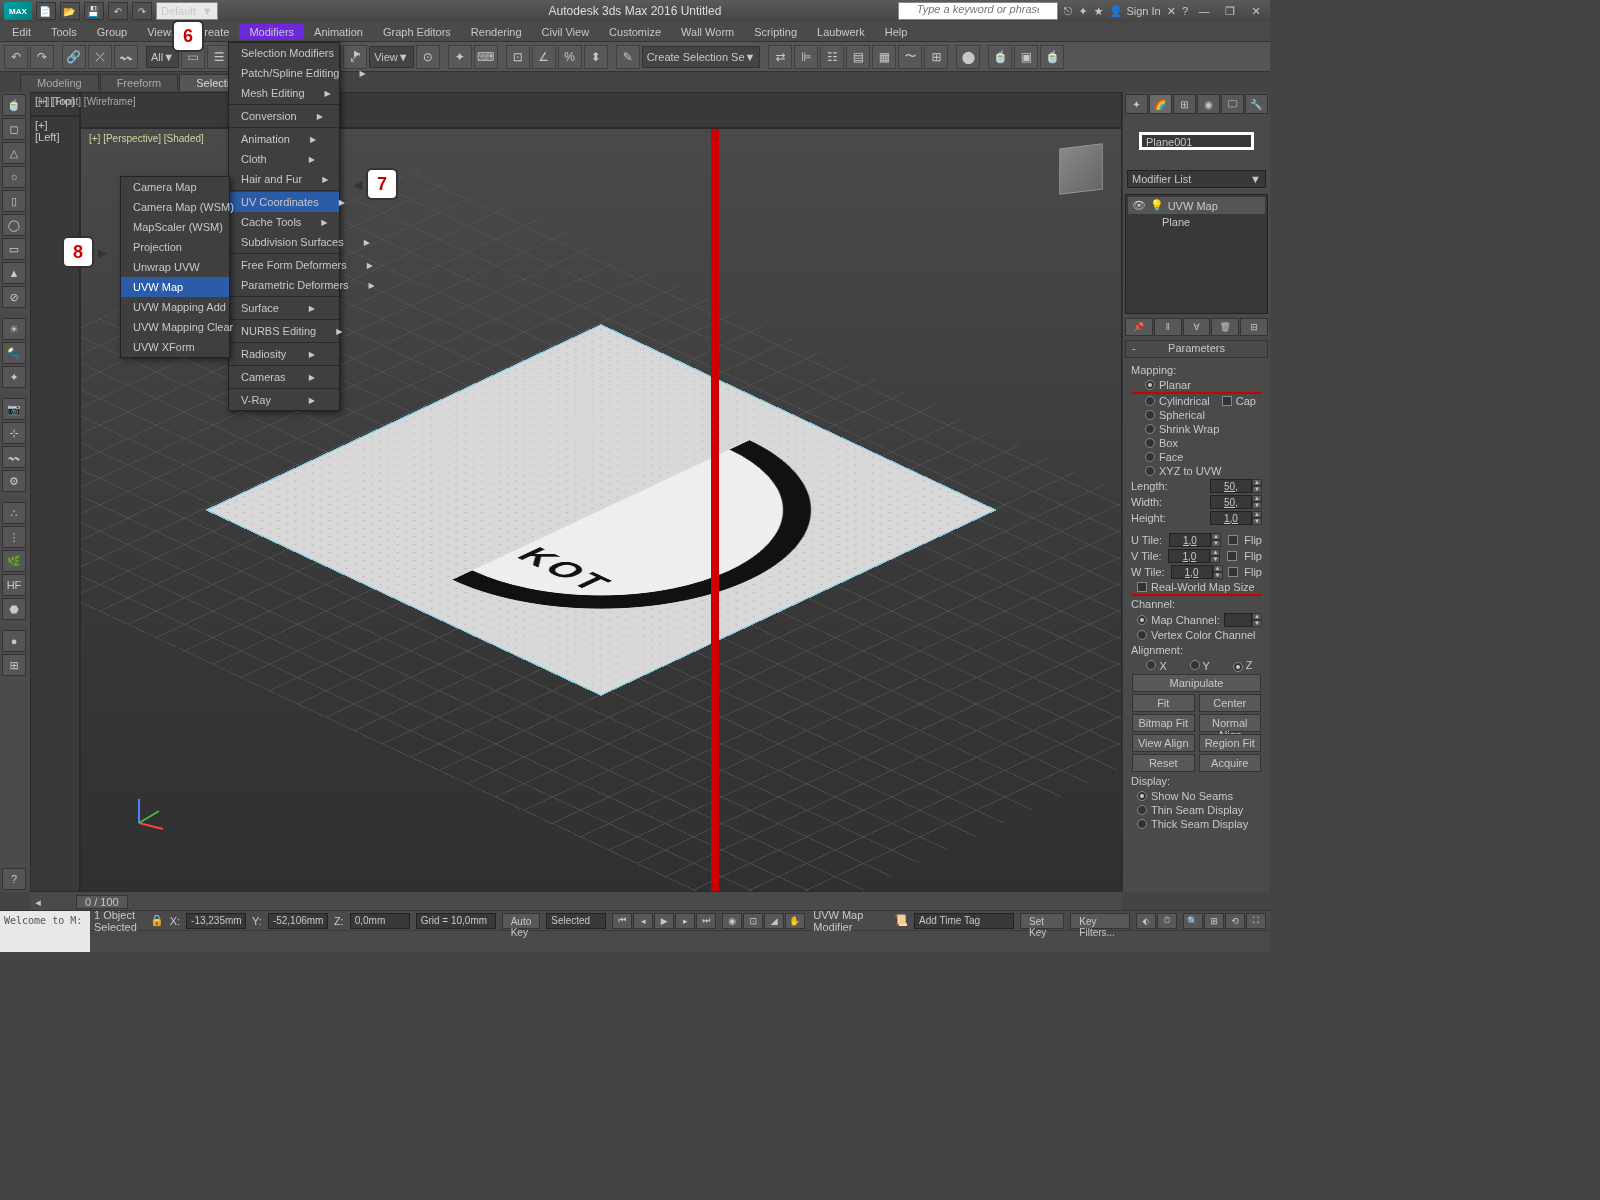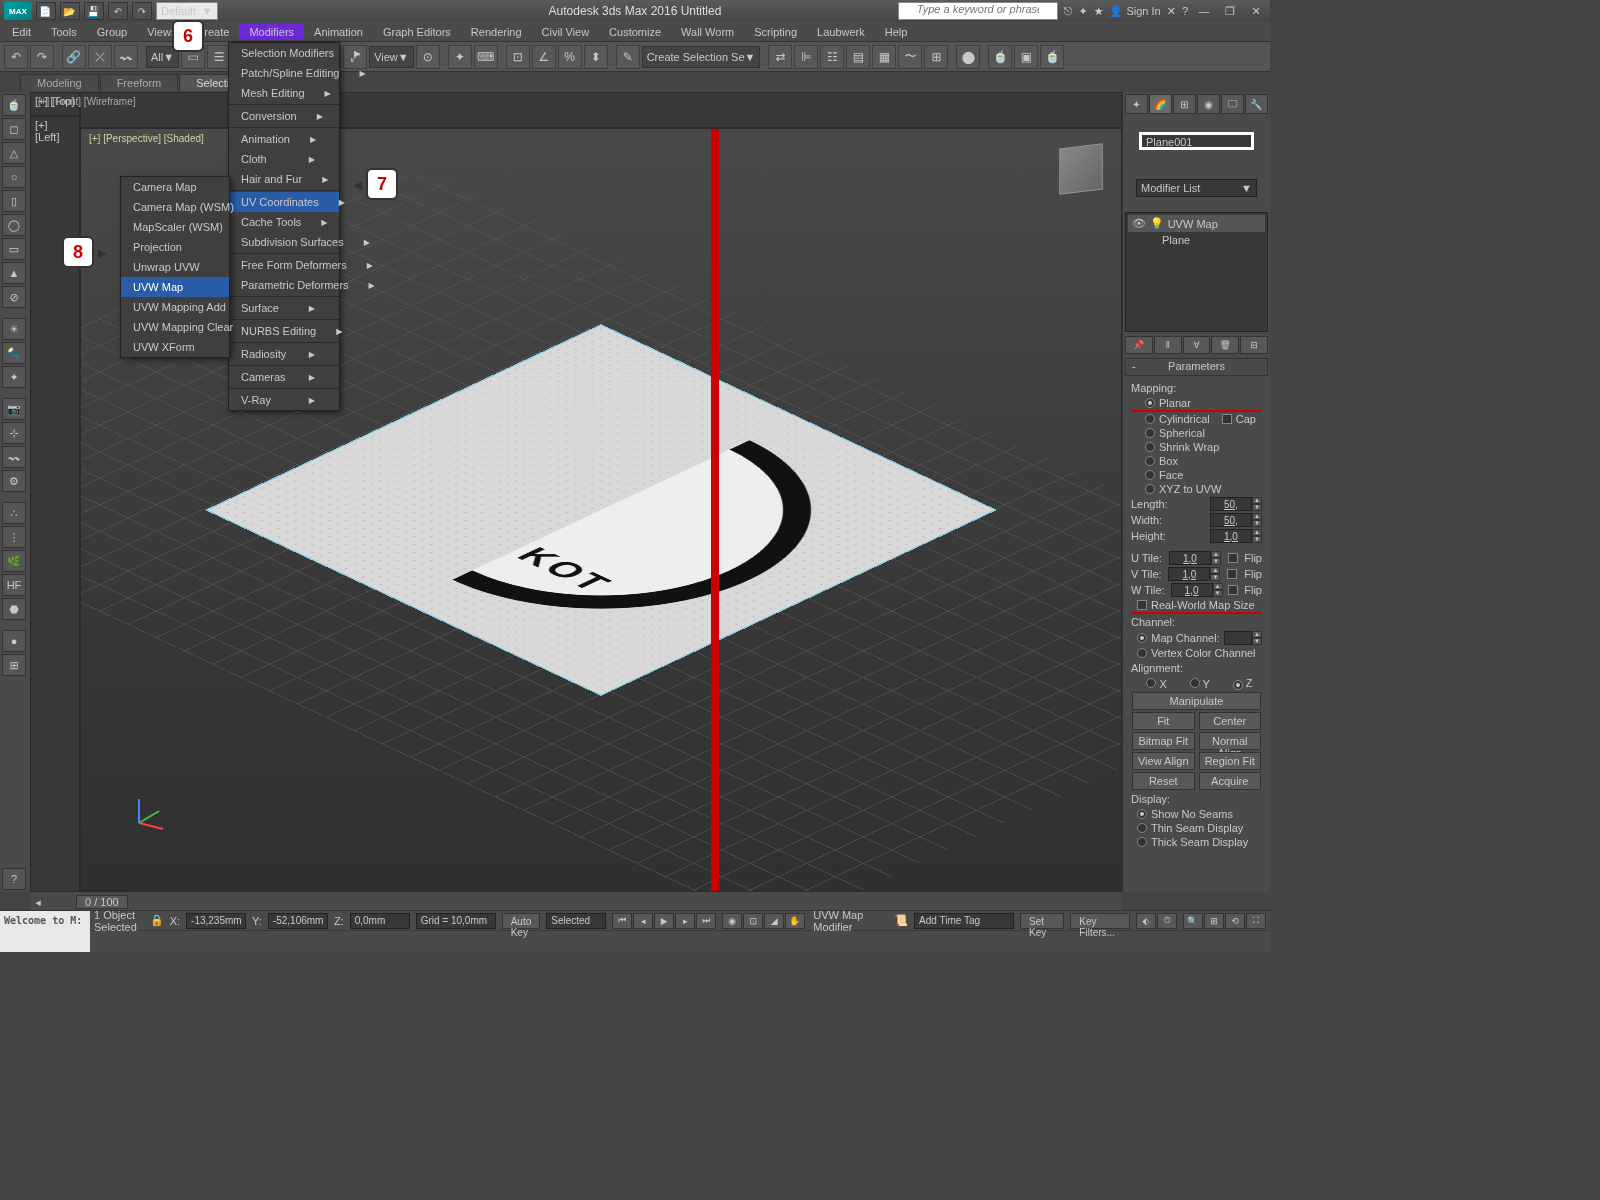--- a/index.html
+++ b/index.html
@@ -48,21 +48,21 @@
 .dd-sep { height:1px; background:#2a2a2a; margin:1px 0; }
 .submenu { position:absolute; background:#3f3f3f; border:1px solid #222; box-shadow:2px 2px 6px rgba(0,0,0,0.5); z-index:101; }
 .callout { position:absolute; width:32px; height:32px; background:#fff; border:2px solid #333; border-radius:6px; display:flex; align-items:center; justify-content:center; font-size:18px; font-weight:bold; color:#c00; z-index:200; }
 .callout.arrow-r::after { content:'▸'; position:absolute; right:-14px; color:#333; font-size:16px; }
 .callout.arrow-l::before { content:'◂'; position:absolute; left:-14px; color:#333; font-size:16px; }
 .right-panel { width:148px; background:#4a4a4a; display:flex; flex-direction:column; border-left:1px solid #333; }
 .cmd-tabs { height:24px; display:flex; padding:2px; gap:1px; }
 .cmd-tab { flex:1; height:20px; background:#585858; border:1px solid #333; display:flex; align-items:center; justify-content:center; font-size:10px; }
 .cmd-tab.active { background:#6a6a6a; }
 .obj-name { height:18px; background:#383838; border:3px solid #ffffff; margin:16px; padding:1px 4px; }
-.mod-list-dd { height:18px; background:#383838; border:1px solid #222; margin:13px; padding:1px 4px; display:flex; justify-content:space-between; align-items:center; }
+.mod-list-dd { height:18px; background:#383838; border:1px solid #222; margin:4px; padding:1px 4px; display:flex; justify-content:space-between; align-items:center; }
 .mod-stack { height:120px; background:#383838; border:1px solid #222; margin:2px; padding:2px; }
 .mod-stack-item { padding:2px 4px; display:flex; align-items:center; gap:4px; }
 .mod-stack-item.sel { background:#555; }
 .mod-btns { display:flex; gap:1px; margin:2px; }
 .mod-btn { flex:1; height:18px; background:#585858; border:1px solid #333; display:flex; align-items:center; justify-content:center; font-size:9px; }
 .rollout-header { height:18px; background:#4a4a4a; border:1px solid #333; margin:2px 2px 0 2px; text-align:center; padding:1px; position:relative; }
 .rollout-header::before { content:'-'; position:absolute; left:6px; }
 .rollout-body { background:#4a4a4a; margin:0 2px; padding:4px 6px; font-size:10px; }
 .param-group-label { color:#c8c8c8; margin:2px 0; }
 .radio-row { display:flex; align-items:center; gap:4px; padding:1px 0 1px 14px; }
@@ -75,21 +75,21 @@
 .spinner input { width:42px; height:14px; background:#383838; border:1px solid #222; color:#c8c8c8; font-size:10px; padding:0 13px; text-align:center;text-decoration:underline; }
 .spinner-btns { width:10px; display:flex; flex-direction:column; }
 .spin-b { height:7px; background:#585858; border:1px solid #333; font-size:6px; line-height:5px; text-align:center; }
 .param-btn { height:18px; background:#585858; border:1px solid #333; text-align:center; padding:2px; margin:1px; flex:1; }
 .btn-row { display:flex; gap:2px; }
 .red-underline { border-bottom:2px solid #c00; }
 .timeline { height:18px; background:linear-gradient(#3a3a3a,#303030); display:flex; align-items:flex-end; position:relative; border-top:1px solid #222; margin-left:30px; margin-right:148px;}
 .time-slider-row { height:20px; background:#4a4a4a; display:flex; align-items:center; margin-left:30px; margin-right:148px; }
 .time-slider { height:14px; background:#585858; border:1px solid #333; padding:0 8px; margin-left:30px; }
 .status-bar { position:absolute; bottom:0; left:0; right:0; height:42px; background:#4a4a4a; border-top:1px solid #333; display:flex; }
-.status-left { width:90px; background:#e8e8e8; color:#555; padding:4px; font-family:monospace; font-size:10px;font-weight:bold; }
+.status-left { width:90px; background:#e8e8e8; color:#555; padding:4px; font-family:monospace; font-size:10px; }
 .status-mid { flex:1; display:flex; flex-direction:row; }
 .status-row { height:20px; display:flex; align-items:center; gap:6px; padding:0 4px; border-bottom:1px solid #3a3a3a; }
 .coord-box { background:#383838; border:1px solid #222; padding:1px 4px; min-width:60px; height:16px; font-size:10px; }
 .status-btn { padding:2px 8px; background:#585858; border:1px solid #333; height:16px; font-size:10px; }
 .anim-controls { display:flex; gap:1px; margin-left:auto; }
 .anim-btn { width:20px; height:16px; background:#585858; border:1px solid #333; display:flex; align-items:center; justify-content:center; font-size:9px; }
 svg { display:block; }
 .tick { position:absolute; bottom:2px; font-size:8px; color:#999; }
 </style>
 </head>

